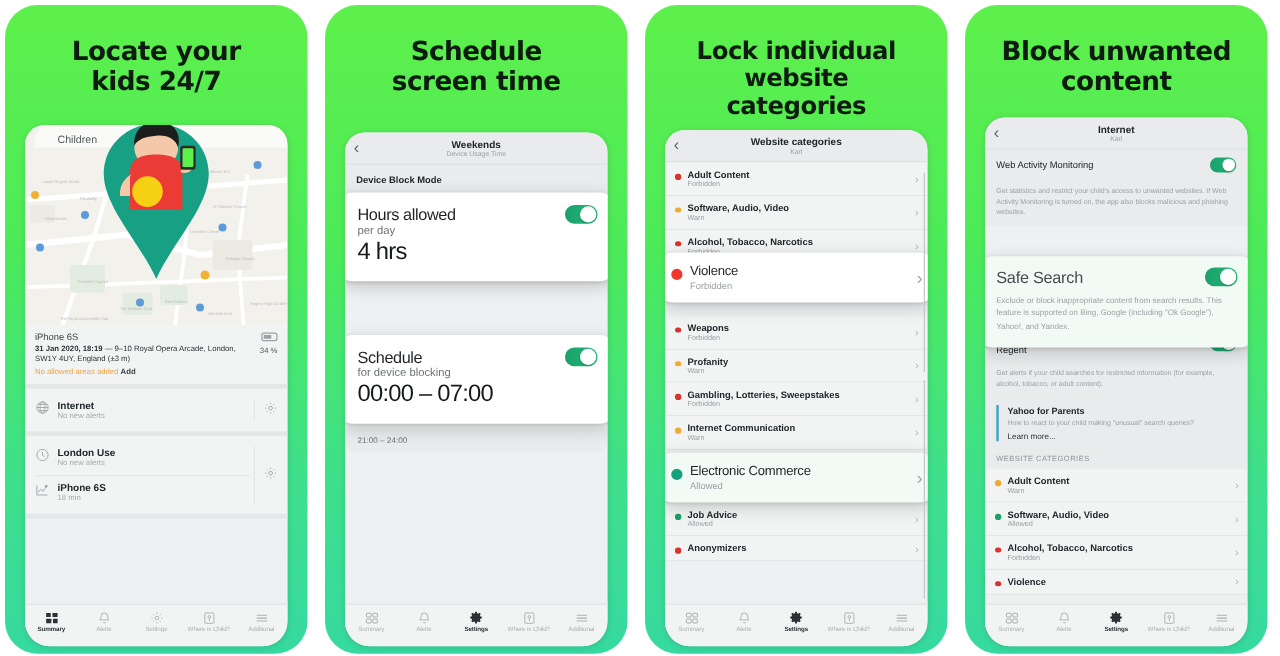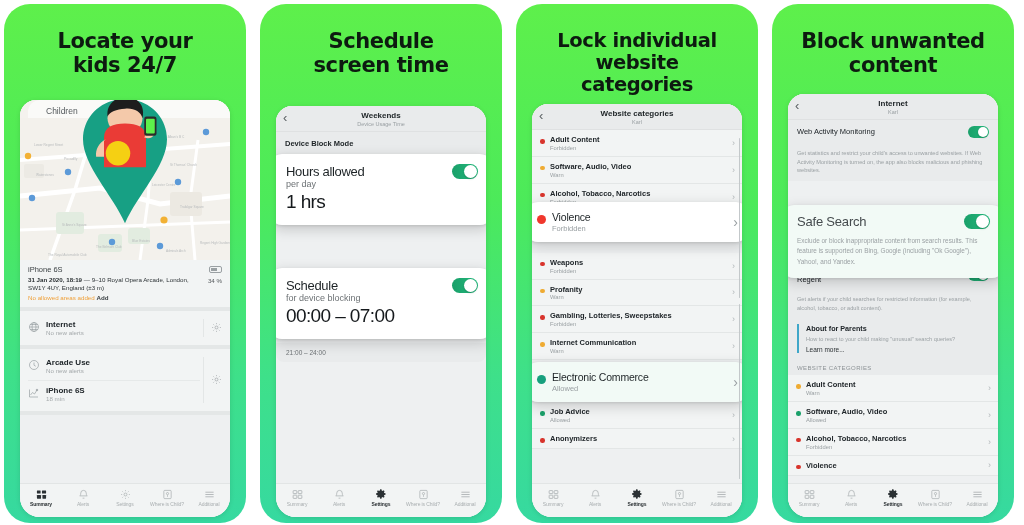--- a/index.html
+++ b/index.html
@@ -335,21 +335,21 @@
 
         <div class="infocard">
           <div class="ir">
             <span>
               <svg width="12" height="12" viewBox="0 0 24 24" fill="none" stroke="#9aa0a3" stroke-width="1.4">
                 <circle cx="12" cy="12" r="9"></circle>
                   <path d="M12 7v5.5l3.5 2"></path>
               </svg>
             </span>
             <div class="txt">
-              <div class="t">Arcade Use</div>
+              <div class="t">London Use</div>
               <div class="s">No new alerts</div>
             </div>
           </div>
           <div class="hdiv"></div>
           <div class="ir">
             <span>
               <svg width="12" height="12" viewBox="0 0 24 24" fill="none" stroke="#9aa0a3" stroke-width="1.4">
                 <path d="M3 20V5M3 20h17"></path>
                   <path d="M5 16l4-5 4 3 5-8"></path>
                   <circle cx="18" cy="6" r="1.6" fill="#9aa0a3"></circle>
@@ -436,21 +436,21 @@
         </div>
         <div class="sectionhdr">Device Block Mode</div>
 
         <div class="fcard" style="top:48px;">
           <div class="fcard-row" style="padding:10px 14px 12px 16px;">
             <div style="display:flex; align-items:flex-start; justify-content:space-between;">
               <div>
                 <div class="p2card">
                   <div class="ttl">Hours allowed</div>
                   <div class="sub">per day</div>
-                  <div class="big">1 hrs</div>
+                  <div class="big">4 hrs</div>
                 </div>
               </div>
               <div class="toggle big">
                   <span class="knob"></span>
                 </div>
             </div>
           </div>
         </div>
 
         <div style="height:112px; background:#eef0f1;"></div>
@@ -709,21 +709,21 @@
         <div class="togrow">
           <span class="lbl" style="max-width:135px;">Notify About Searching on Restricted Regent</span>
           <span class="toggle">
               <span class="knob"></span>
             </span>
         </div>
         <div class="descblk">Get alerts if your child searches for restricted information (for example, alcohol, tobacco, or adult content).</div>
 
         <div class="advice">
           <div class="inner">
-            <div class="at">About for Parents</div>
+            <div class="at">Yahoo for Parents</div>
             <div class="ad">How to react to your child making "unusual" search queries?</div>
             <div class="al">Learn more...</div>
           </div>
         </div>
 
         <div class="sectionhdr caps">WEBSITE CATEGORIES</div>
 
         <div class="row">
           <span class="dot" style="background:#efab32"></span>
           <div class="rt">Adult Content</div>

